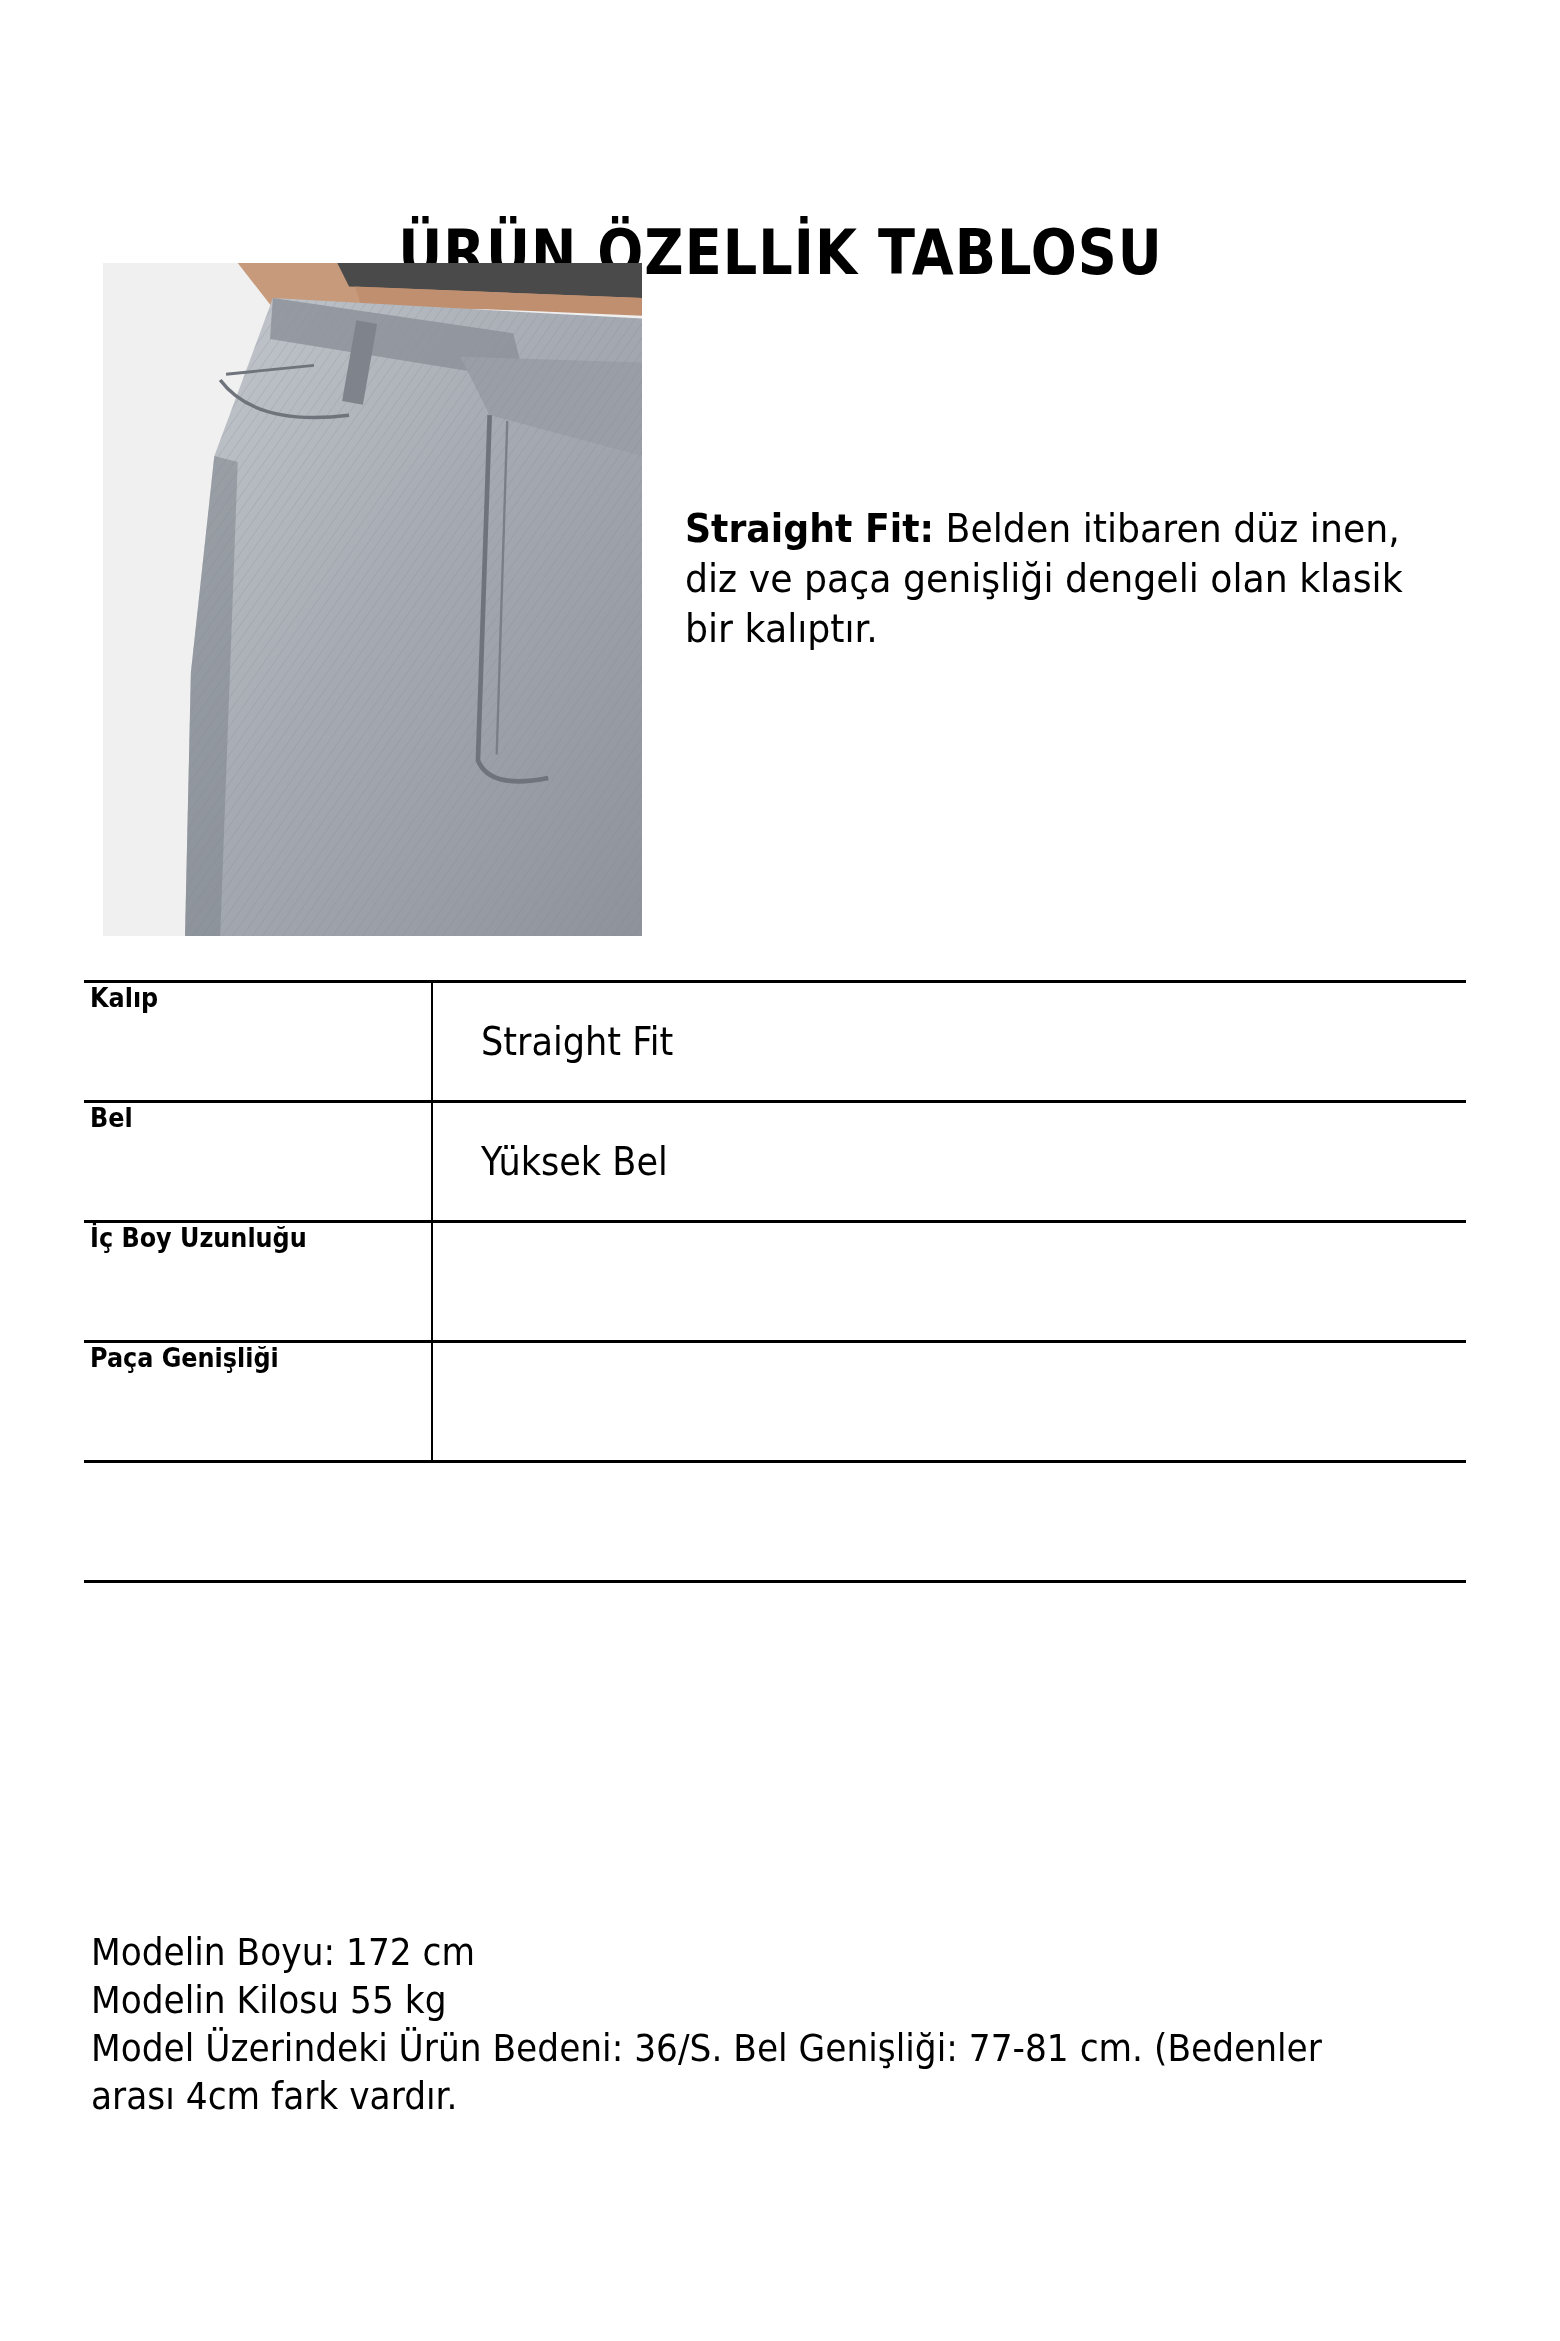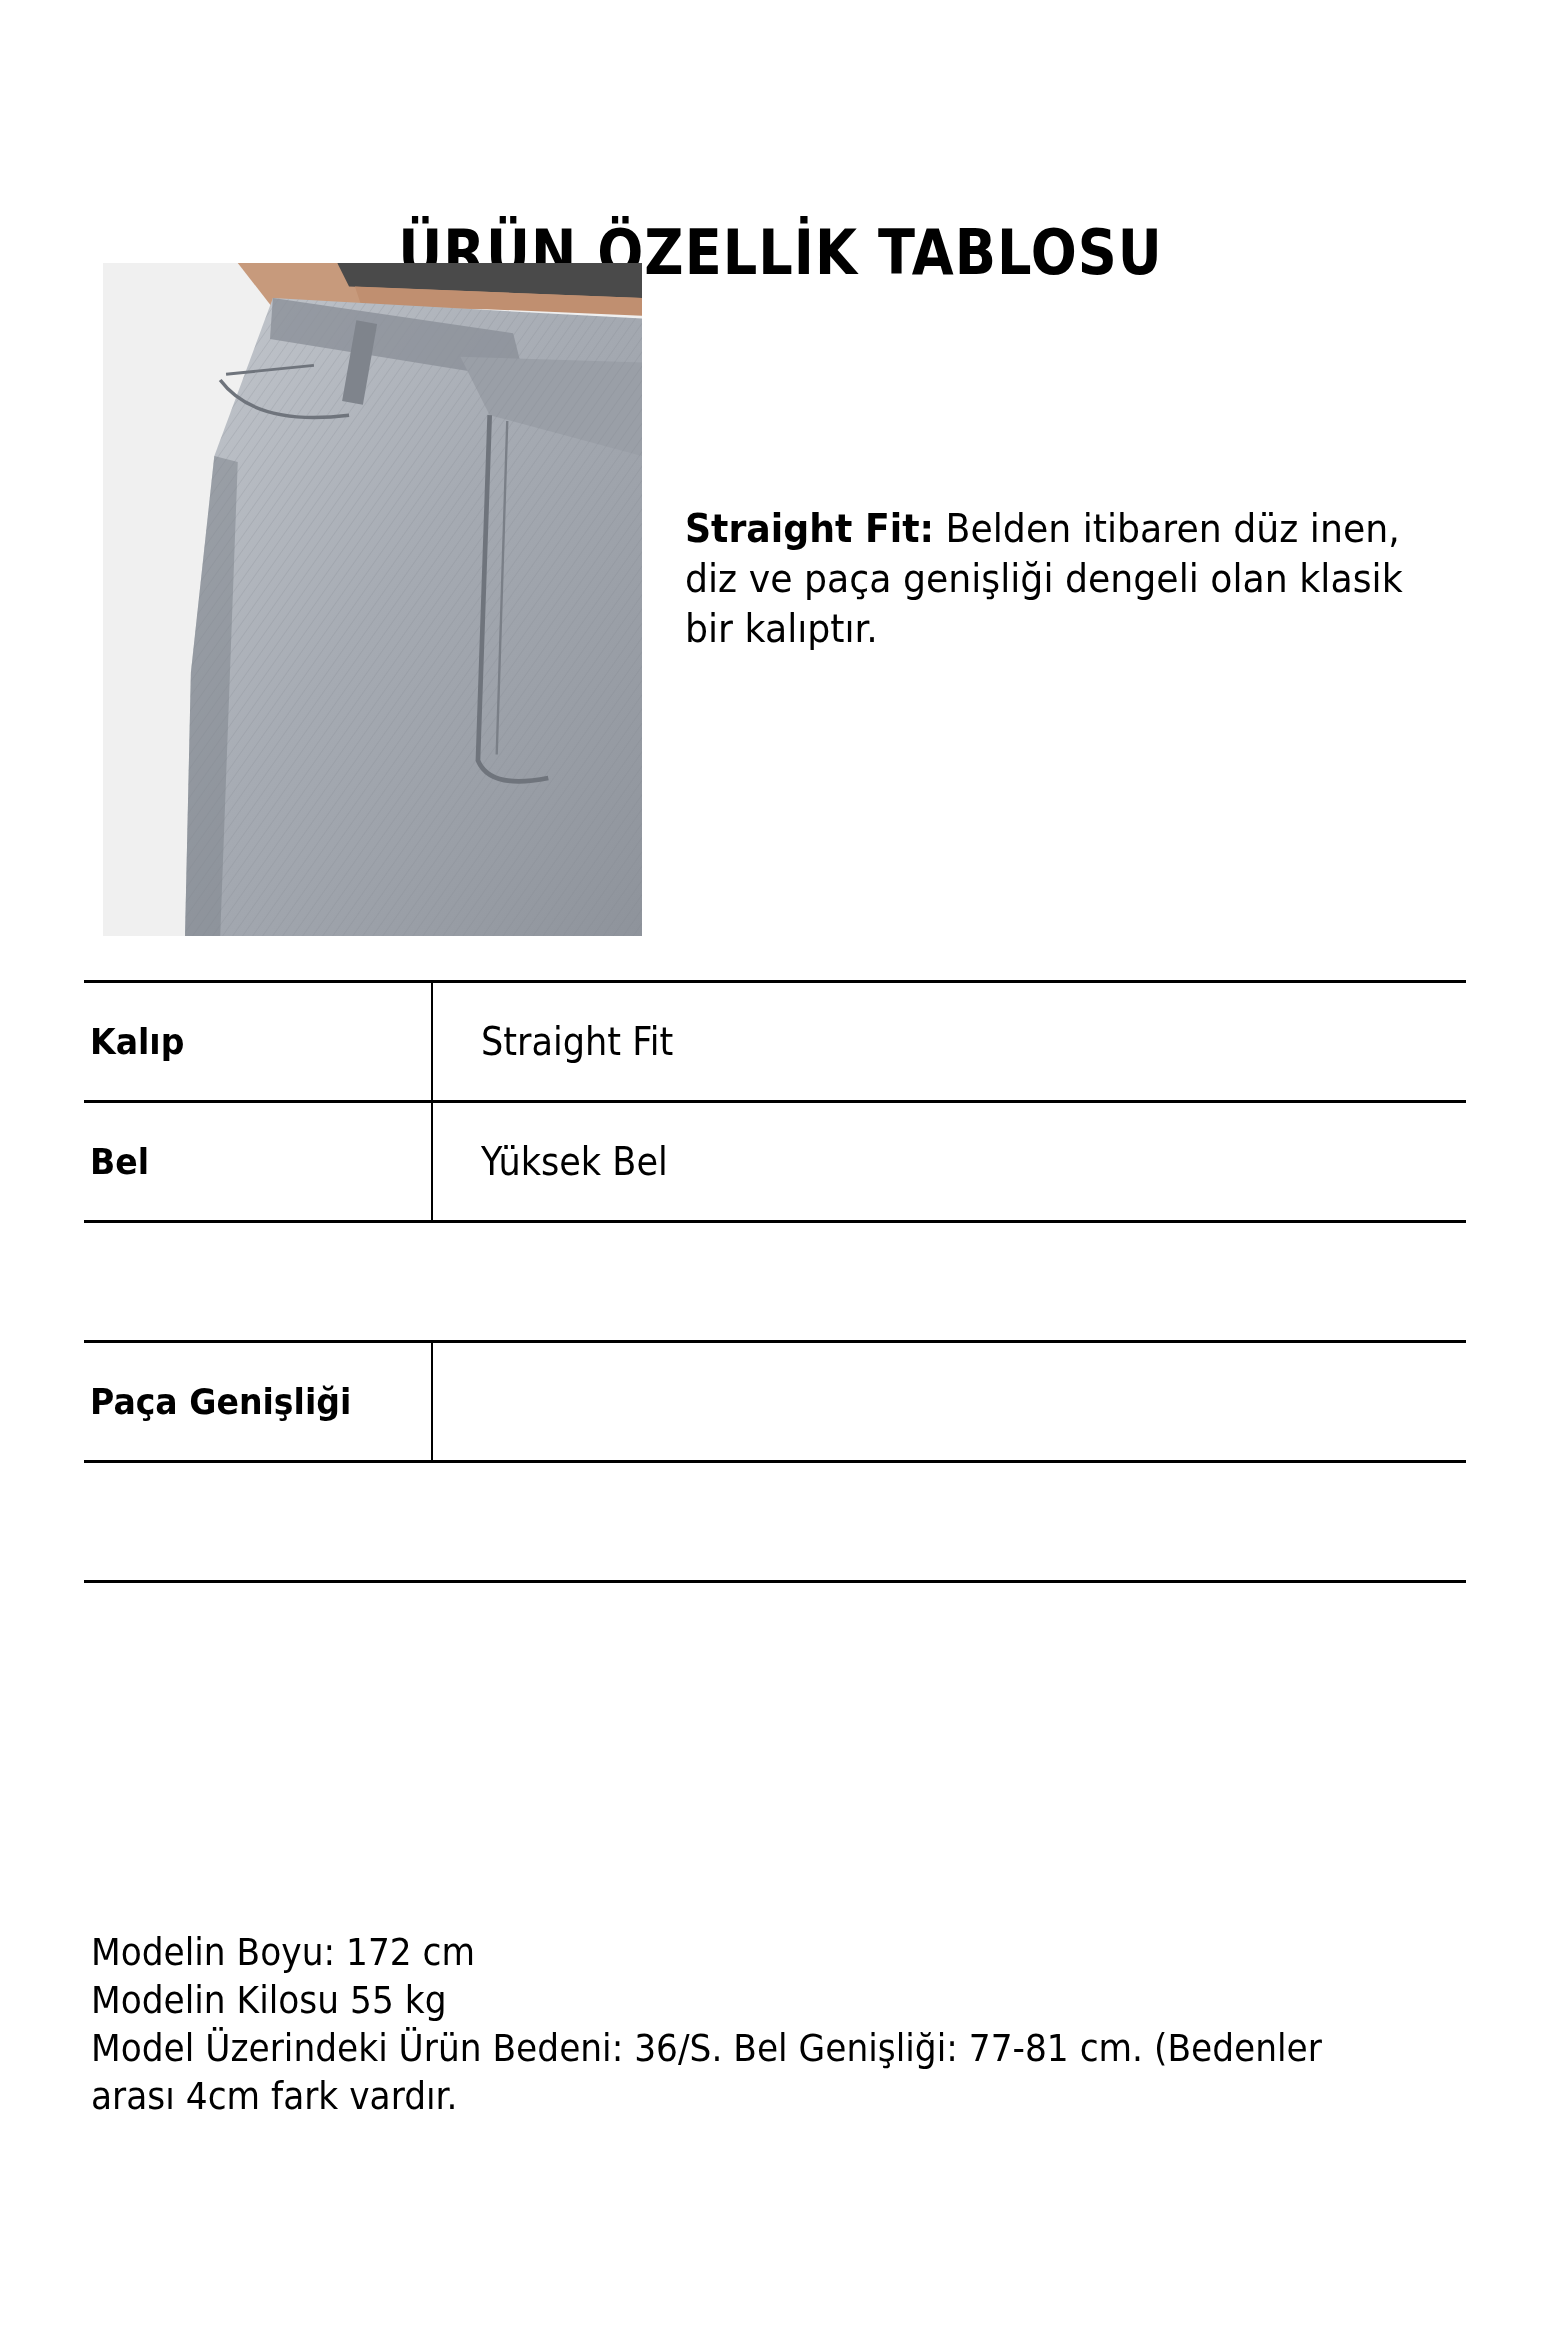--- a/index.html
+++ b/index.html
@@ -66,26 +66,26 @@
     }
     .spec-row {
       display: flex;
       height: 117px;
       border-bottom: 3.5px solid #000;
     }
     .spec-label {
       width: 349px;
       border-right: 2.3px solid #000;
       display: flex;
-      align-items: center;
+      align-items: flex-start;
       padding-left: 5.9px;
       box-sizing: border-box;
       font-family: "DejaVu Sans", "Liberation Sans", sans-serif;
       font-weight: 700;
-      font-size: 36px;
+      font-size: 26px;
     }
     .spec-label span {
       display: inline-block;
       transform: scaleX(0.92);
       transform-origin: left center;
       white-space: nowrap;
     }
     .spec-value {
       flex: 1;
       display: flex;
@@ -185,20 +185,23 @@
   </div>
   <div class="spec-row">
     <div class="spec-label">
         <span>Bel</span>
       </div>
     <div class="spec-value">
       <div class="main">Yüksek Bel</div>
     </div>
   </div>
   <div class="spec-row">
+    <div class="spec-label">
+        <span>İç Boy Uzunluğu</span>
+      </div>
   </div>
   <div class="spec-row">
     <div class="spec-label">
         <span>Paça Genişliği</span>
       </div>
   </div>
   <div class="spec-row">
   </div>
 </div>
 

